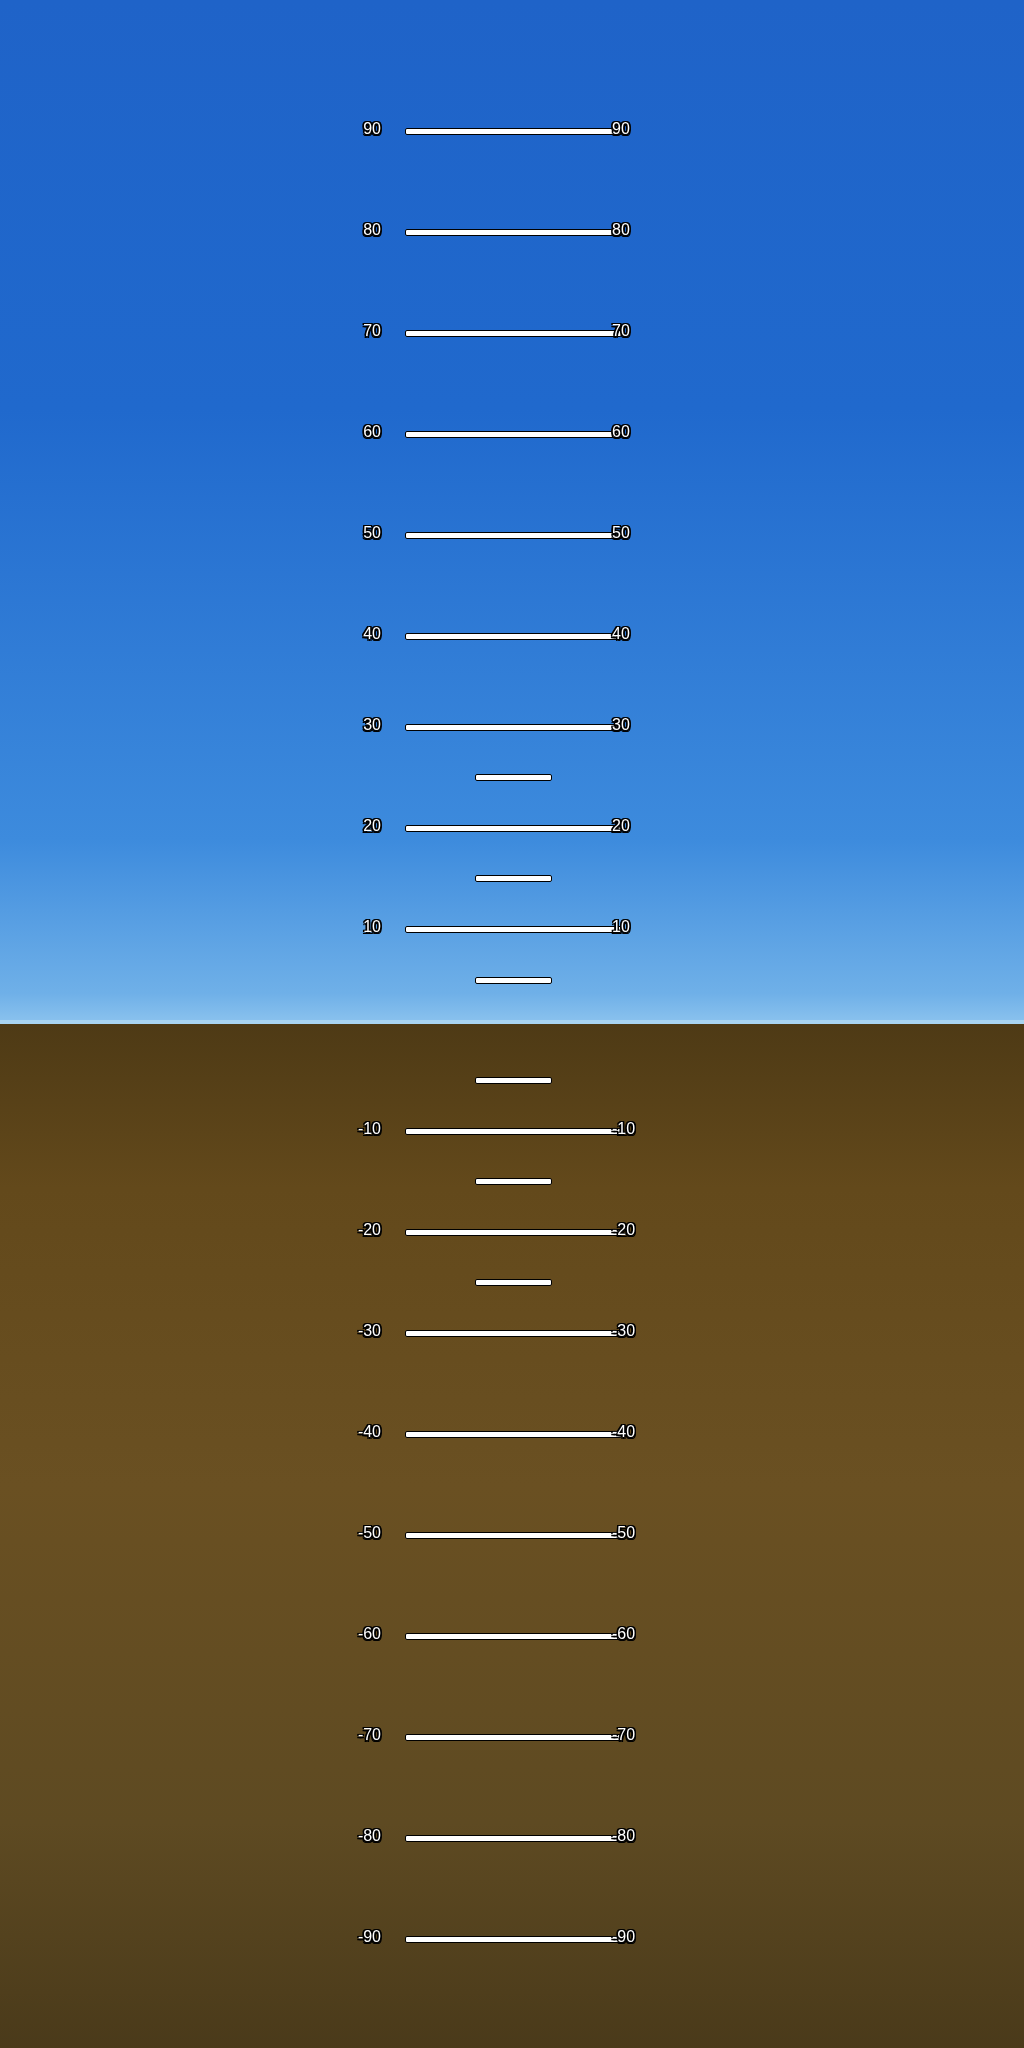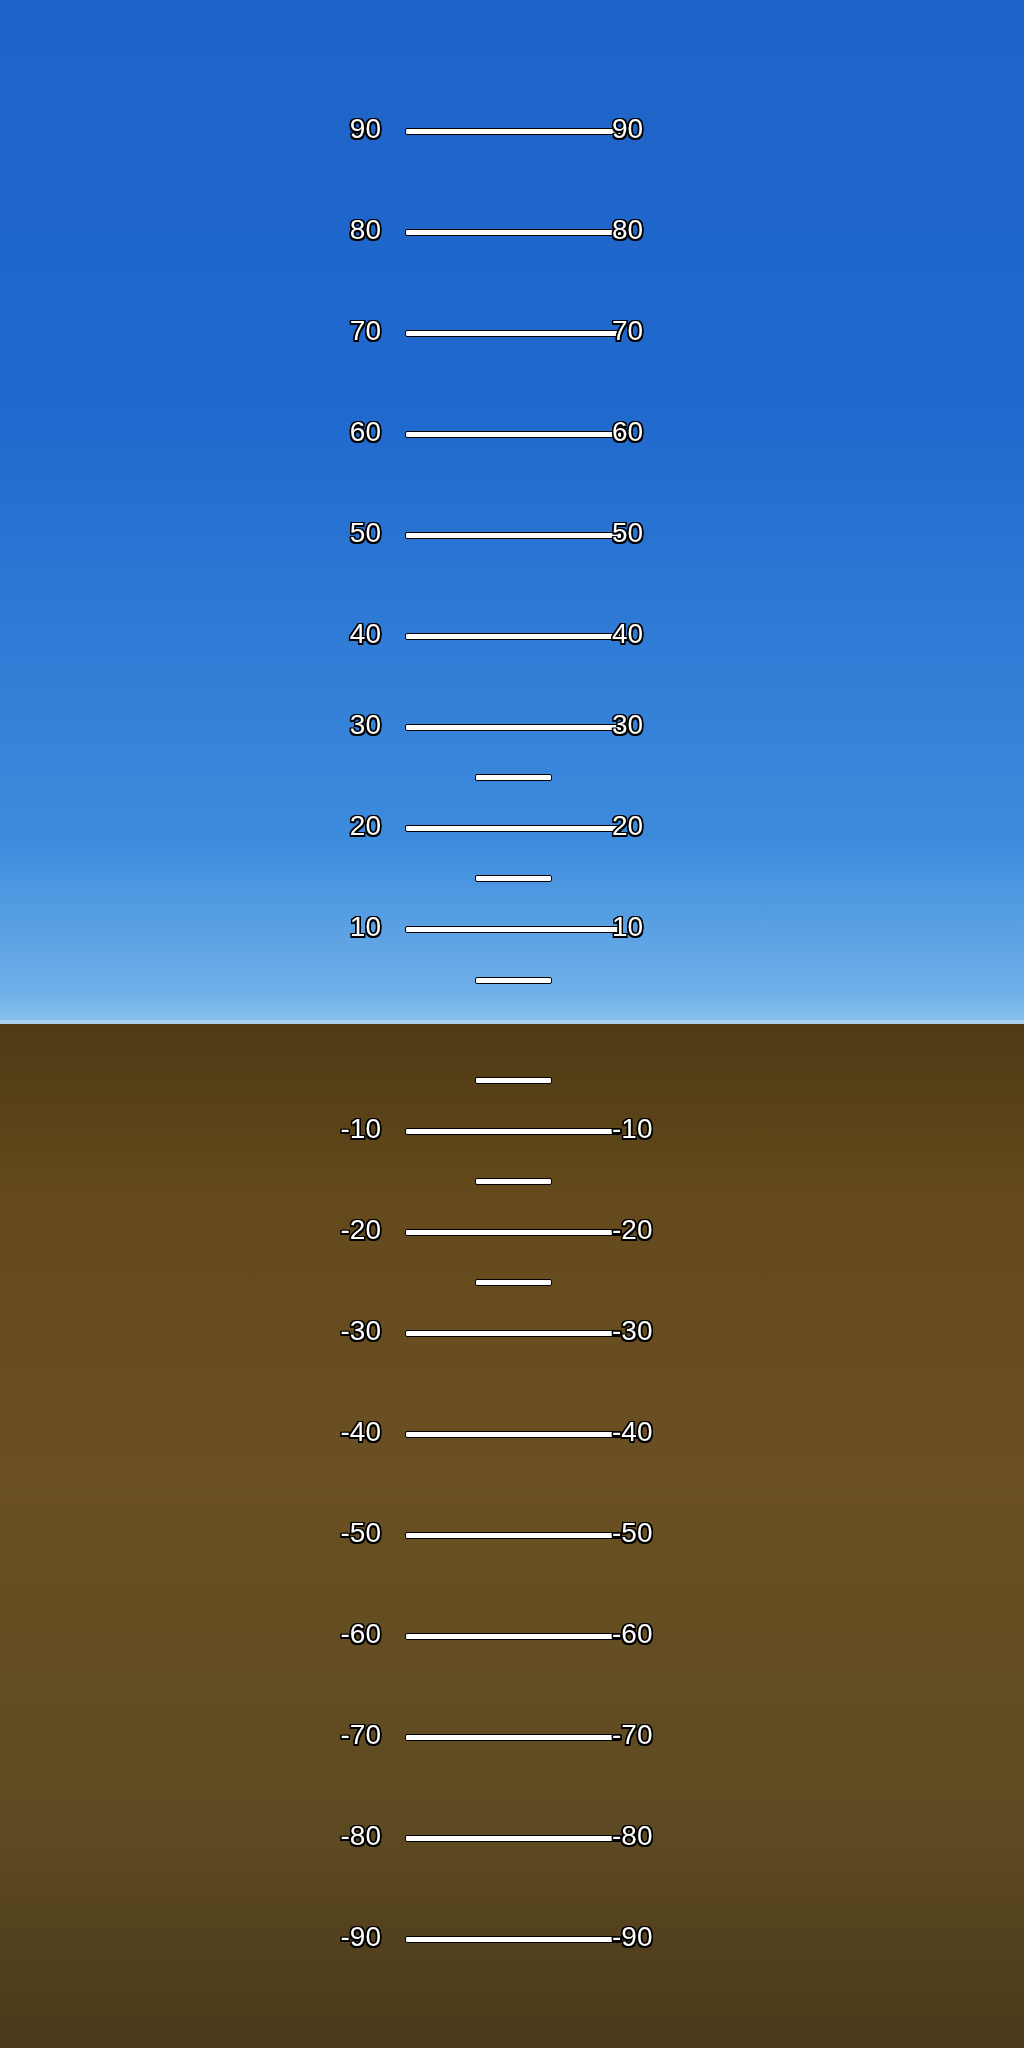--- a/index.html
+++ b/index.html
@@ -66,21 +66,21 @@
     left: 405px;
     width: 215px;
   }
   .bar.minor {
     left: 475px;
     width: 75px;
   }
   .lbl {
     position: absolute;
     top: -13px;
-    font-size: 28px;
+    font-size: 16px;
     line-height: 22px;
     color: #ffffff;
     font-family: "Liberation Sans", sans-serif;
     text-shadow:
       -1.5px 0 #000, 1.5px 0 #000, 0 -1.5px #000, 0 1.5px #000,
       -1.5px -1.5px #000, 1.5px -1.5px #000, -1.5px 1.5px #000, 1.5px 1.5px #000;
     white-space: nowrap;
   }
   .lbl.left {
     right: 643px;  

